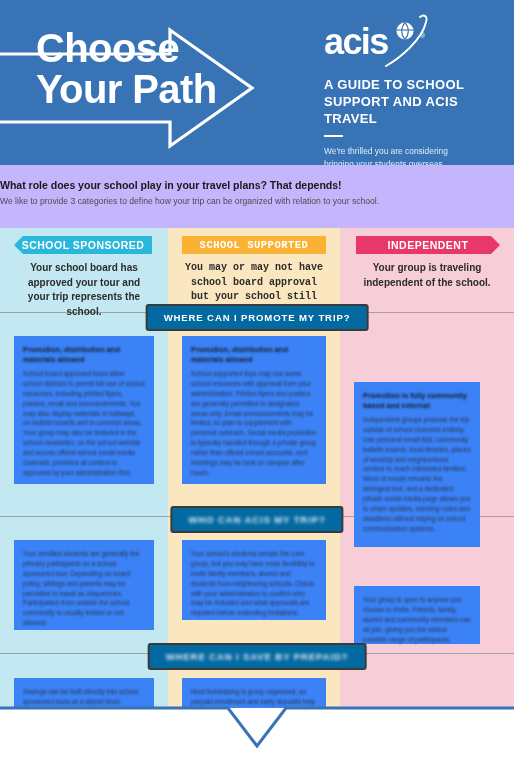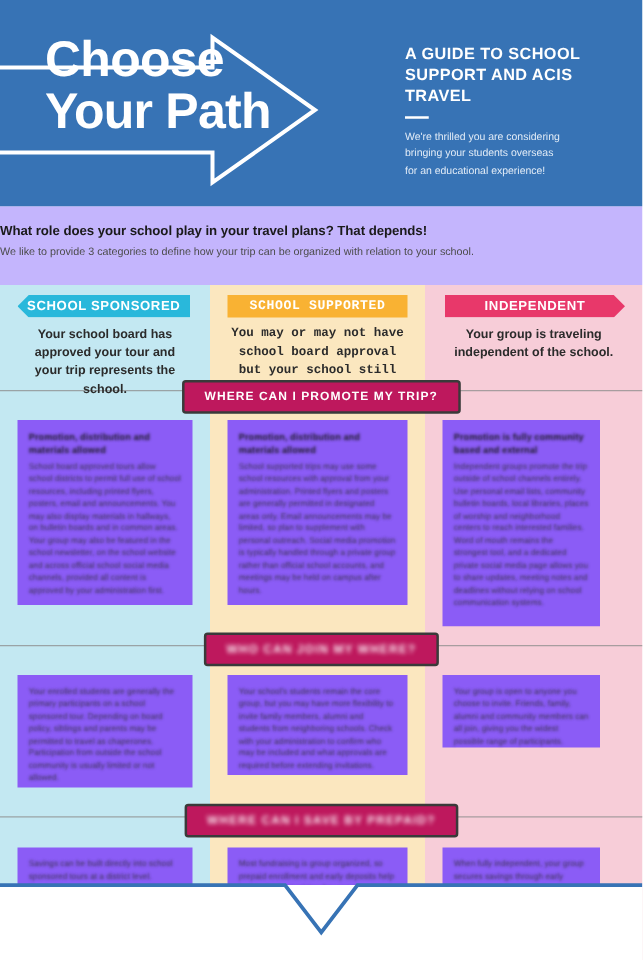--- a/index.html
+++ b/index.html
@@ -207,21 +207,21 @@
     line-height: 1.45;
     font-weight: bold;
     padding: 7px 16px 0 16px;
   }
 
   
   .pill {
     position: absolute;
     left: 50%;
     transform: translateX(-50%);
-    background: #be185d;
+    background: #0369a1;
     border: 2px solid #3a3a3a;
     border-radius: 3px;
     color: #ffffff;
     font-size: 9.6px;
     font-weight: bold;
     letter-spacing: 0.85px;
     padding: 6px 16px;
     white-space: nowrap;
     z-index: 5;
   }
@@ -236,24 +236,24 @@
     left: 0;
     right: 0;
     display: flex;
     z-index: 3;
   }
   .cardcol {
     box-sizing: border-box;
   }
   .cardcol.c1 { width: 168px; padding: 0 14px 0 14px; }
   .cardcol.c2 { width: 172px; padding: 0 14px; }
-  .cardcol.c3 { width: 154px; padding: 0 14px 0 14px; }
+  .cardcol.c3 { width: 154px; padding: 0 14px 0 14px; margin-top: 46px; }
 
   .card {
-    background: #8b5cf6;
+    background: #3b82f6;
     padding: 9px 9px 10px 9px;
     box-sizing: border-box;
   }
   .card-h {
     font-size: 7.4px;
     font-weight: bold;
     line-height: 1.35;
     color: #222;
     margin-bottom: 4px;
   }
@@ -297,20 +297,31 @@
     <svg class="big-arrow" viewBox="0 0 320 125">
       <path d="M 0 28 L 170 28 L 170 4 L 252 62 L 170 120 L 170 96 L 0 96" fill="none" stroke="#ffffff" stroke-width="3.2" stroke-linejoin="miter"></path>
     </svg>
 
     <div class="title-block">
       <div class="title-line">Choose</div>
       <div class="title-line">Your Path</div>
     </div>
 
     <div class="logo-block">
+      <div class="acis-logo">
+        <svg class="acis-globe" viewBox="0 0 58 56">
+          <circle cx="23" cy="17" r="8.5" fill="#ffffff"></circle>
+          <path d="M 14.6 16 L 31.4 16" stroke="#3773b5" stroke-width="1.1" fill="none"></path>
+          <path d="M 23 8.6 C 18.6 13.5 18.6 20.5 23 25.4" stroke="#3773b5" stroke-width="1.1" fill="none"></path>
+          <path d="M 23 8.6 C 27.4 13.5 27.4 20.5 23 25.4" stroke="#3773b5" stroke-width="1.1" fill="none"></path>
+          <path d="M 4 52 C 18 44 40 26 44 8 C 46 2 42 0 38 3" stroke="#ffffff" stroke-width="1.9" fill="none" stroke-linecap="round"></path>
+        </svg>
+        <div class="acis-wordmark">acis</div>
+        <div class="acis-reg">®</div>
+      </div>
       <div class="guide-title">
         <div>A GUIDE TO SCHOOL</div>
         <div>SUPPORT AND ACIS TRAVEL</div>
       </div>
       <div class="rule-dash"></div>
       <div class="guide-sub">
         <div>We're thrilled you are considering</div>
         <div>bringing your students overseas</div>
         <div>for an educational experience!</div>
       </div>
@@ -373,21 +384,21 @@
       </div>
     </div>
     <div class="cardcol c3">
       <div class="card" style="height:165px">
         <div class="card-h blur-txt h">Promotion is fully community based and external</div>
         <div class="card-b blur-txt">Independent groups promote the trip outside of school channels entirely. Use personal email lists, community bulletin boards, local libraries, places of worship and neighborhood centers to reach interested families. Word of mouth remains the strongest tool, and a dedicated private social media page allows you to share updates, meeting notes and deadlines without relying on school communication systems.</div>
       </div>
     </div>
   </div>
 
-  <div class="pill blurred" style="top:278px">WHO CAN JOIN MY WHERE?</div>
+  <div class="pill blurred" style="top:278px">WHO CAN ACIS MY TRIP?</div>
 
   <div class="row" style="top:312px">
     <div class="cardcol c1">
       <div class="card" style="height:90px">
         <div class="card-b blur-txt">Your enrolled students are generally the primary participants on a school sponsored tour. Depending on board policy, siblings and parents may be permitted to travel as chaperones. Participation from outside the school community is usually limited or not allowed.</div>
       </div>
     </div>
     <div class="cardcol c2">
       <div class="card" style="height:80px">
         <div class="card-b blur-txt">Your school's students remain the core group, but you may have more flexibility to invite family members, alumni and students from neighboring schools. Check with your administration to confirm who may be included and what approvals are required before extending invitations.</div>

